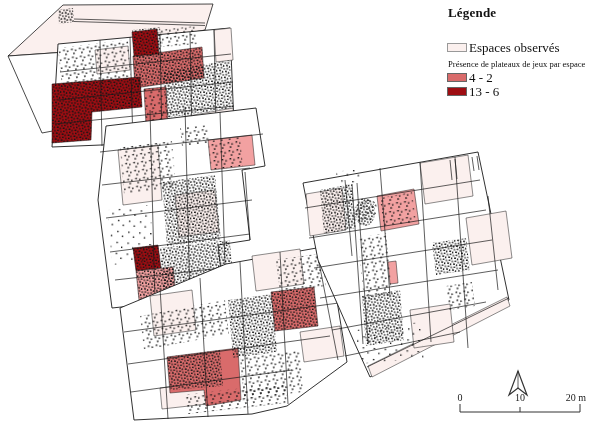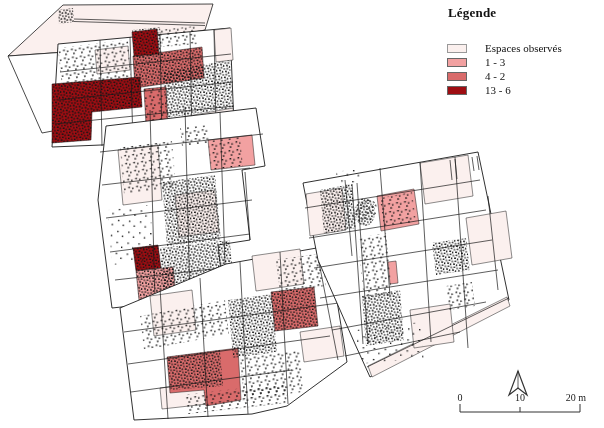--- a/index.html
+++ b/index.html
@@ -2,21 +2,21 @@
 <html style="--pale: #fbf0ee; --wall: #2a2a2a; --c1: #f2a1a1; --c2: #d96b6b; --c3: #9e0d12;"><head>
 <meta charset="utf-8">
 <style>
   html,body{margin:0;padding:0;background:#fff;}
   #figure{position:relative;width:604px;height:428px;background:#fff;overflow:hidden;
           font-family:"Liberation Serif","DejaVu Serif",serif;}
   #map-svg{position:absolute;left:0;top:0;}
   
   #legend{position:absolute;left:447px;top:5px;width:156px;color:#111;}
   #legend .lg-title{font-size:13px;font-weight:bold;letter-spacing:.2px;margin:0 0 22px 1px;}
-  .lg-row{display:flex;align-items:flex-end;gap:18px;margin:4px 0;font-size:11px;line-height:10px;}
+  .lg-row{display:flex;align-items:flex-start;gap:2px;margin:4px 0;font-size:13px;line-height:10px;}
   .sw{width:20px;height:9px;flex:0 0 auto;box-sizing:border-box;border:1px solid #666;}
   .sw-pale{background:var(--pale);border-color:#999;}
   .sw-c1{background:var(--c1);}
   .sw-c2{background:var(--c2);}
   .sw-c3{background:var(--c3);}
   .lg-line{width:20px;height:0;flex:0 0 auto;border-top:1.4px solid var(--wall);}
   .lg-sub{font-size:8.6px;margin:6px 0 3px 1px;white-space:nowrap;}
   svg text{font-family:"Liberation Serif","DejaVu Serif",serif;}
 </style>
 </head>
@@ -141,24 +141,21 @@
     <text x="576" y="401" font-size="10" fill="#222" text-anchor="middle">20 m</text>
   </g>
 </svg>
 
   <div id="legend">
     <div class="lg-title">Légende</div>
     <div class="lg-row">
       <span class="sw sw-pale"></span>
       <span>Espaces observés</span>
     </div>
-    <div class="lg-row">
-      <span class="sw sw-c1"></span>
-      <span>1 - 3</span>
-    </div>
+    <div class="lg-sub">Présence de plateaux de jeux par espace</div>
     <div class="lg-row">
       <span class="sw sw-c2"></span>
       <span>4 - 2</span>
     </div>
     <div class="lg-row">
       <span class="sw sw-c3"></span>
       <span>13 - 6</span>
     </div>
   </div>
 

